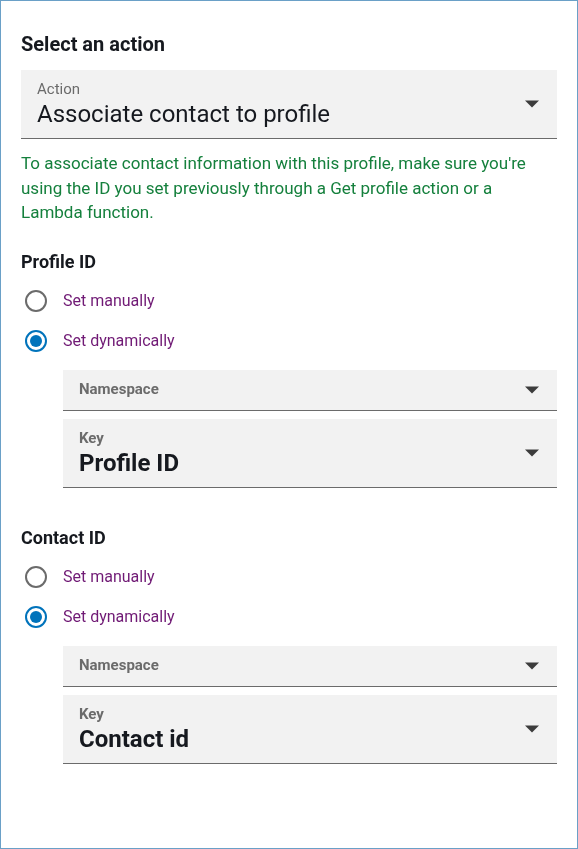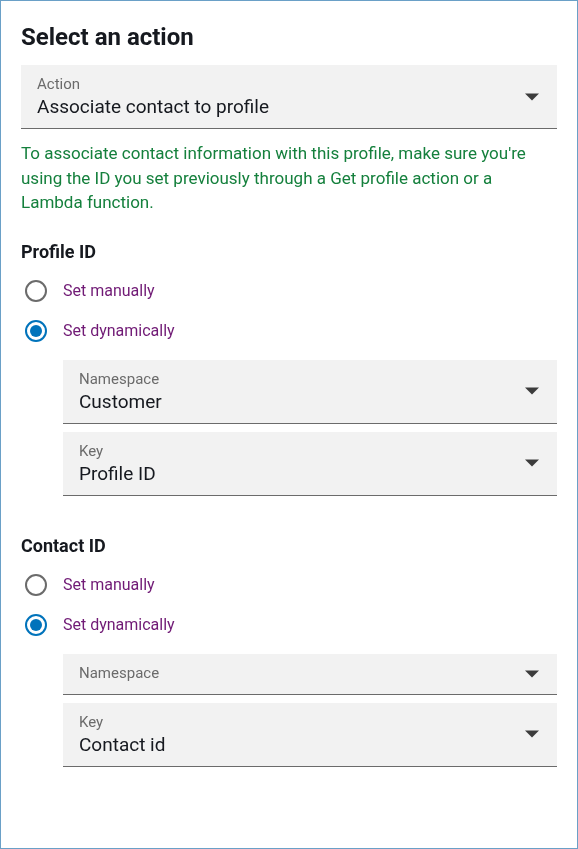--- a/index.html
+++ b/index.html
@@ -10,23 +10,24 @@
     body {
       font-family: -apple-system, BlinkMacSystemFont, "Segoe UI", Roboto, Helvetica, Arial, sans-serif;
       background: #fff;
       width: 578px;
       height: 849px;
       border: 1px solid #6aa0c7;
       padding: 22px 20px;
       color: #16191f;
     }
     .section-title {
-      font-size: 24px;
+      font-size: 20px;
       font-weight: 700;
       margin-bottom: 14px;
+      margin-top: 9px;
     }
     .subsection-title {
       font-size: 18px;
       font-weight: 700;
       margin-top: 26px;
       margin-bottom: 18px;
     }
     .description {
       font-size: 17px;
       line-height: 1.45;
@@ -40,21 +41,21 @@
       padding: 10px 16px 10px 16px;
       position: relative;
       cursor: pointer;
     }
     .select-box .label {
       font-size: 15px;
       color: #6b6b6b;
       margin-bottom: 2px;
     }
     .select-box .value {
-      font-size: 19px;
+      font-size: 24px;
       color: #16191f;
     }
     .select-box .caret {
       position: absolute;
       right: 18px;
       top: 50%;
       transform: translateY(-50%);
     }
     .caret-svg {
       width: 0;
@@ -101,20 +102,21 @@
       color: #701a75;
     }
     .indented-selects {
       margin-left: 42px;
       margin-top: 18px;
       display: flex;
       flex-direction: column;
     }
     .indented-selects .select-box {
       margin-bottom: 8px;
+      font-weight: bold;
     }
     .indented-selects .select-box:last-child {
       margin-bottom: 13px;
     }
   </style>
 </head>
 <body>
 
 <div class="section-title">Select an action</div>
 
@@ -137,21 +139,20 @@
   </div>
   <div class="radio-item">
     <div class="radio-circle selected"></div>
     <div class="radio-label">Set dynamically</div>
   </div>
 </div>
 
 <div class="indented-selects">
   <div class="select-box">
     <div class="label">Namespace</div>
-    <div class="value">Customer</div>
     <div class="caret">
         <span class="caret-svg"></span>
       </div>
   </div>
   <div class="select-box">
     <div class="label">Key</div>
     <div class="value">Profile ID</div>
     <div class="caret">
         <span class="caret-svg"></span>
       </div>

